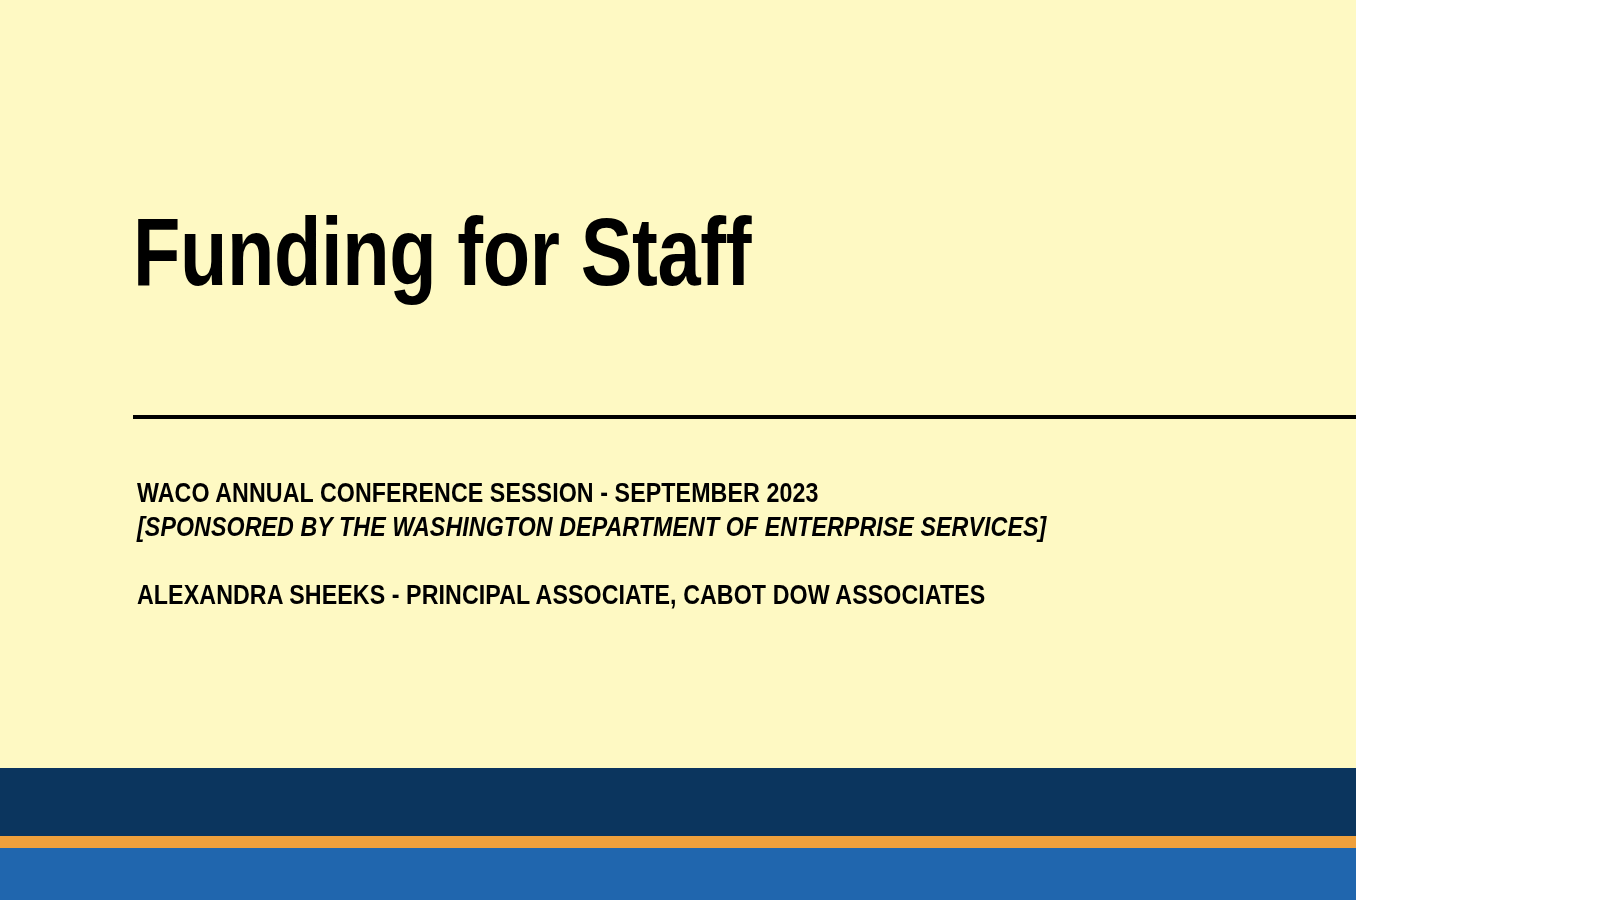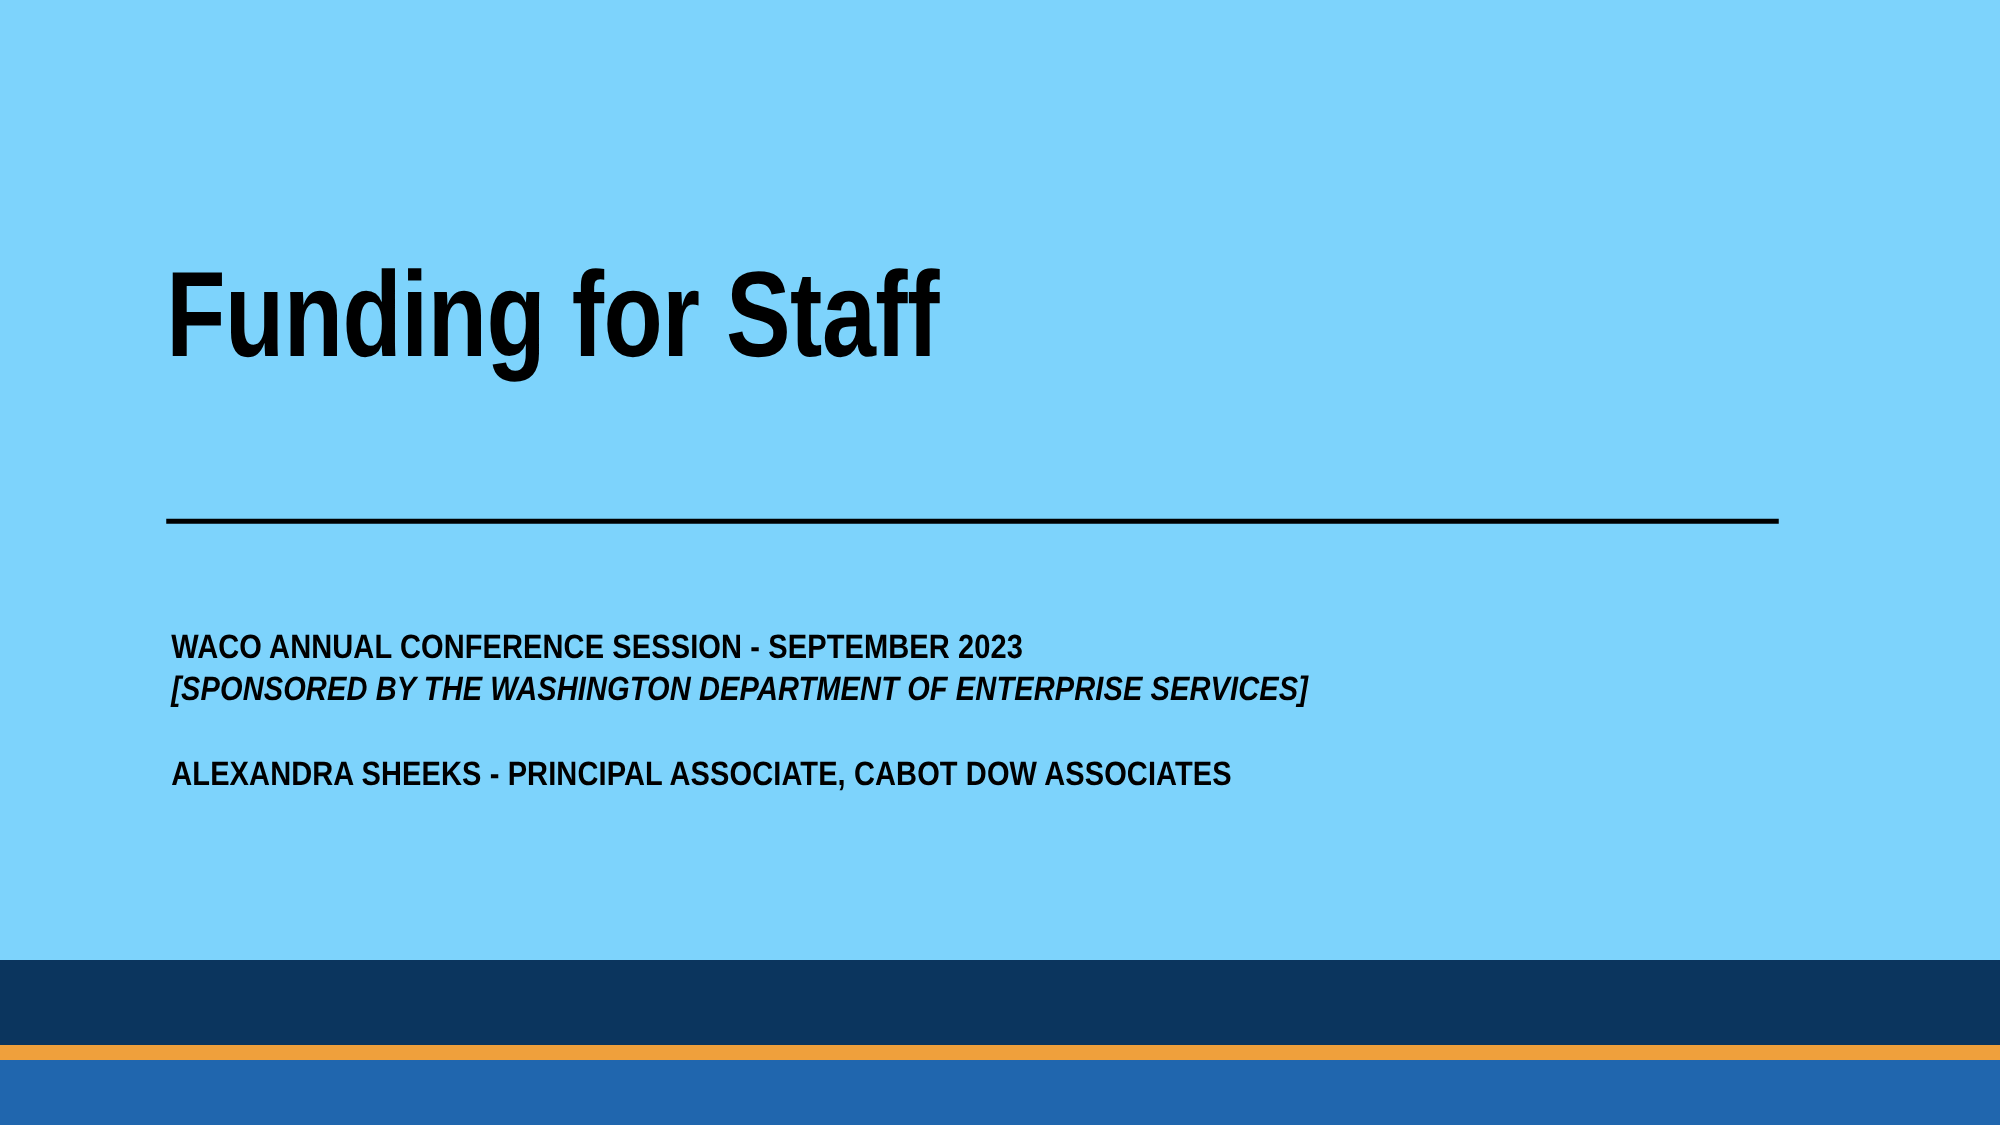--- a/index.html
+++ b/index.html
@@ -6,23 +6,23 @@
   html, body {
     margin: 0;
     padding: 0;
     background: #ffffff;
   }
   body {
     font-family: "Liberation Sans", "DejaVu Sans", sans-serif;
   }
   .slide {
     position: relative;
-    width: 1600px;
+    width: 1356px;
     height: 900px;
-    background: #7dd3fc;
+    background: #fef9c3;
     overflow: hidden;
   }
 
   
   .title-area {
     position: absolute;
     left: 133px;
     top: 200px;
     width: 1292px;
   }
@@ -48,21 +48,20 @@
     height: 4px;
     background: #000000;
   }
 
   
   .subtitle-area {
     position: absolute;
     left: 137px;
     top: 476px;
     width: 1290px;
-    margin-top: 24px;
   }
   .subtitle-line {
     margin: 0;
     font-family: "Liberation Sans Narrow", "Liberation Sans", "DejaVu Sans", sans-serif;
     font-weight: 700;
     font-size: 27px;
     line-height: 34px;
     letter-spacing: 0.1px;
     color: #000000;
     white-space: nowrap;

